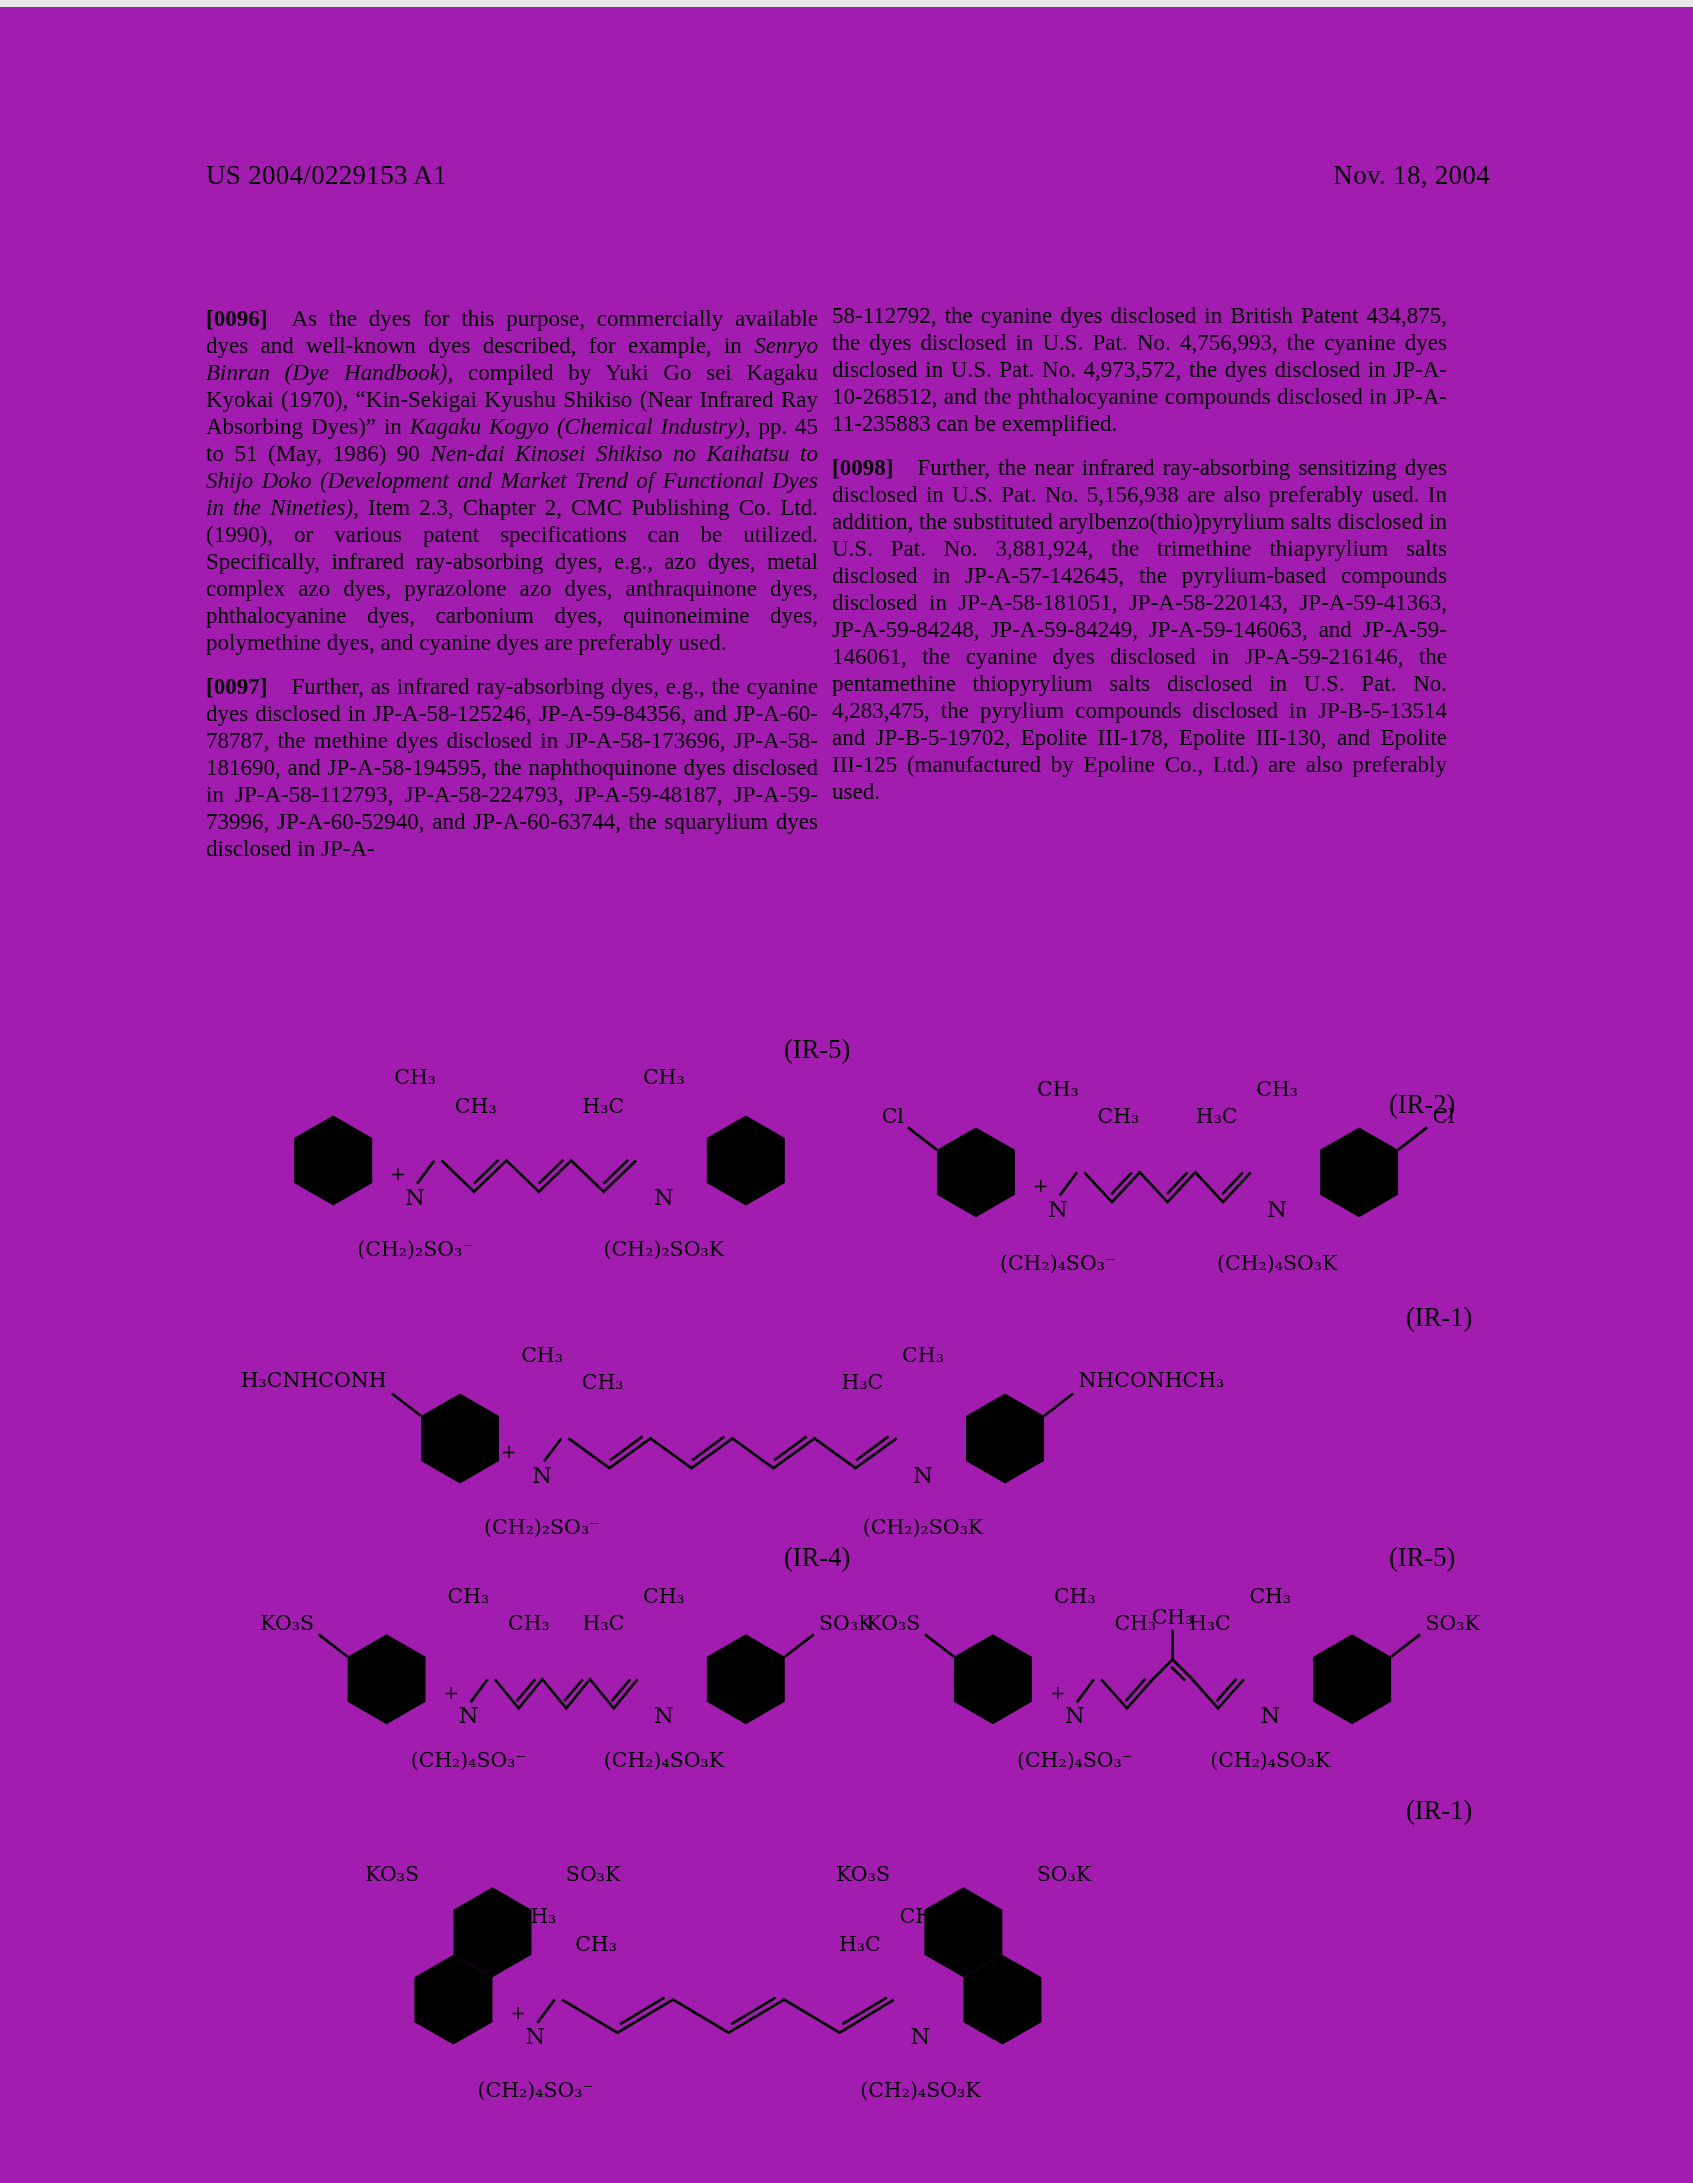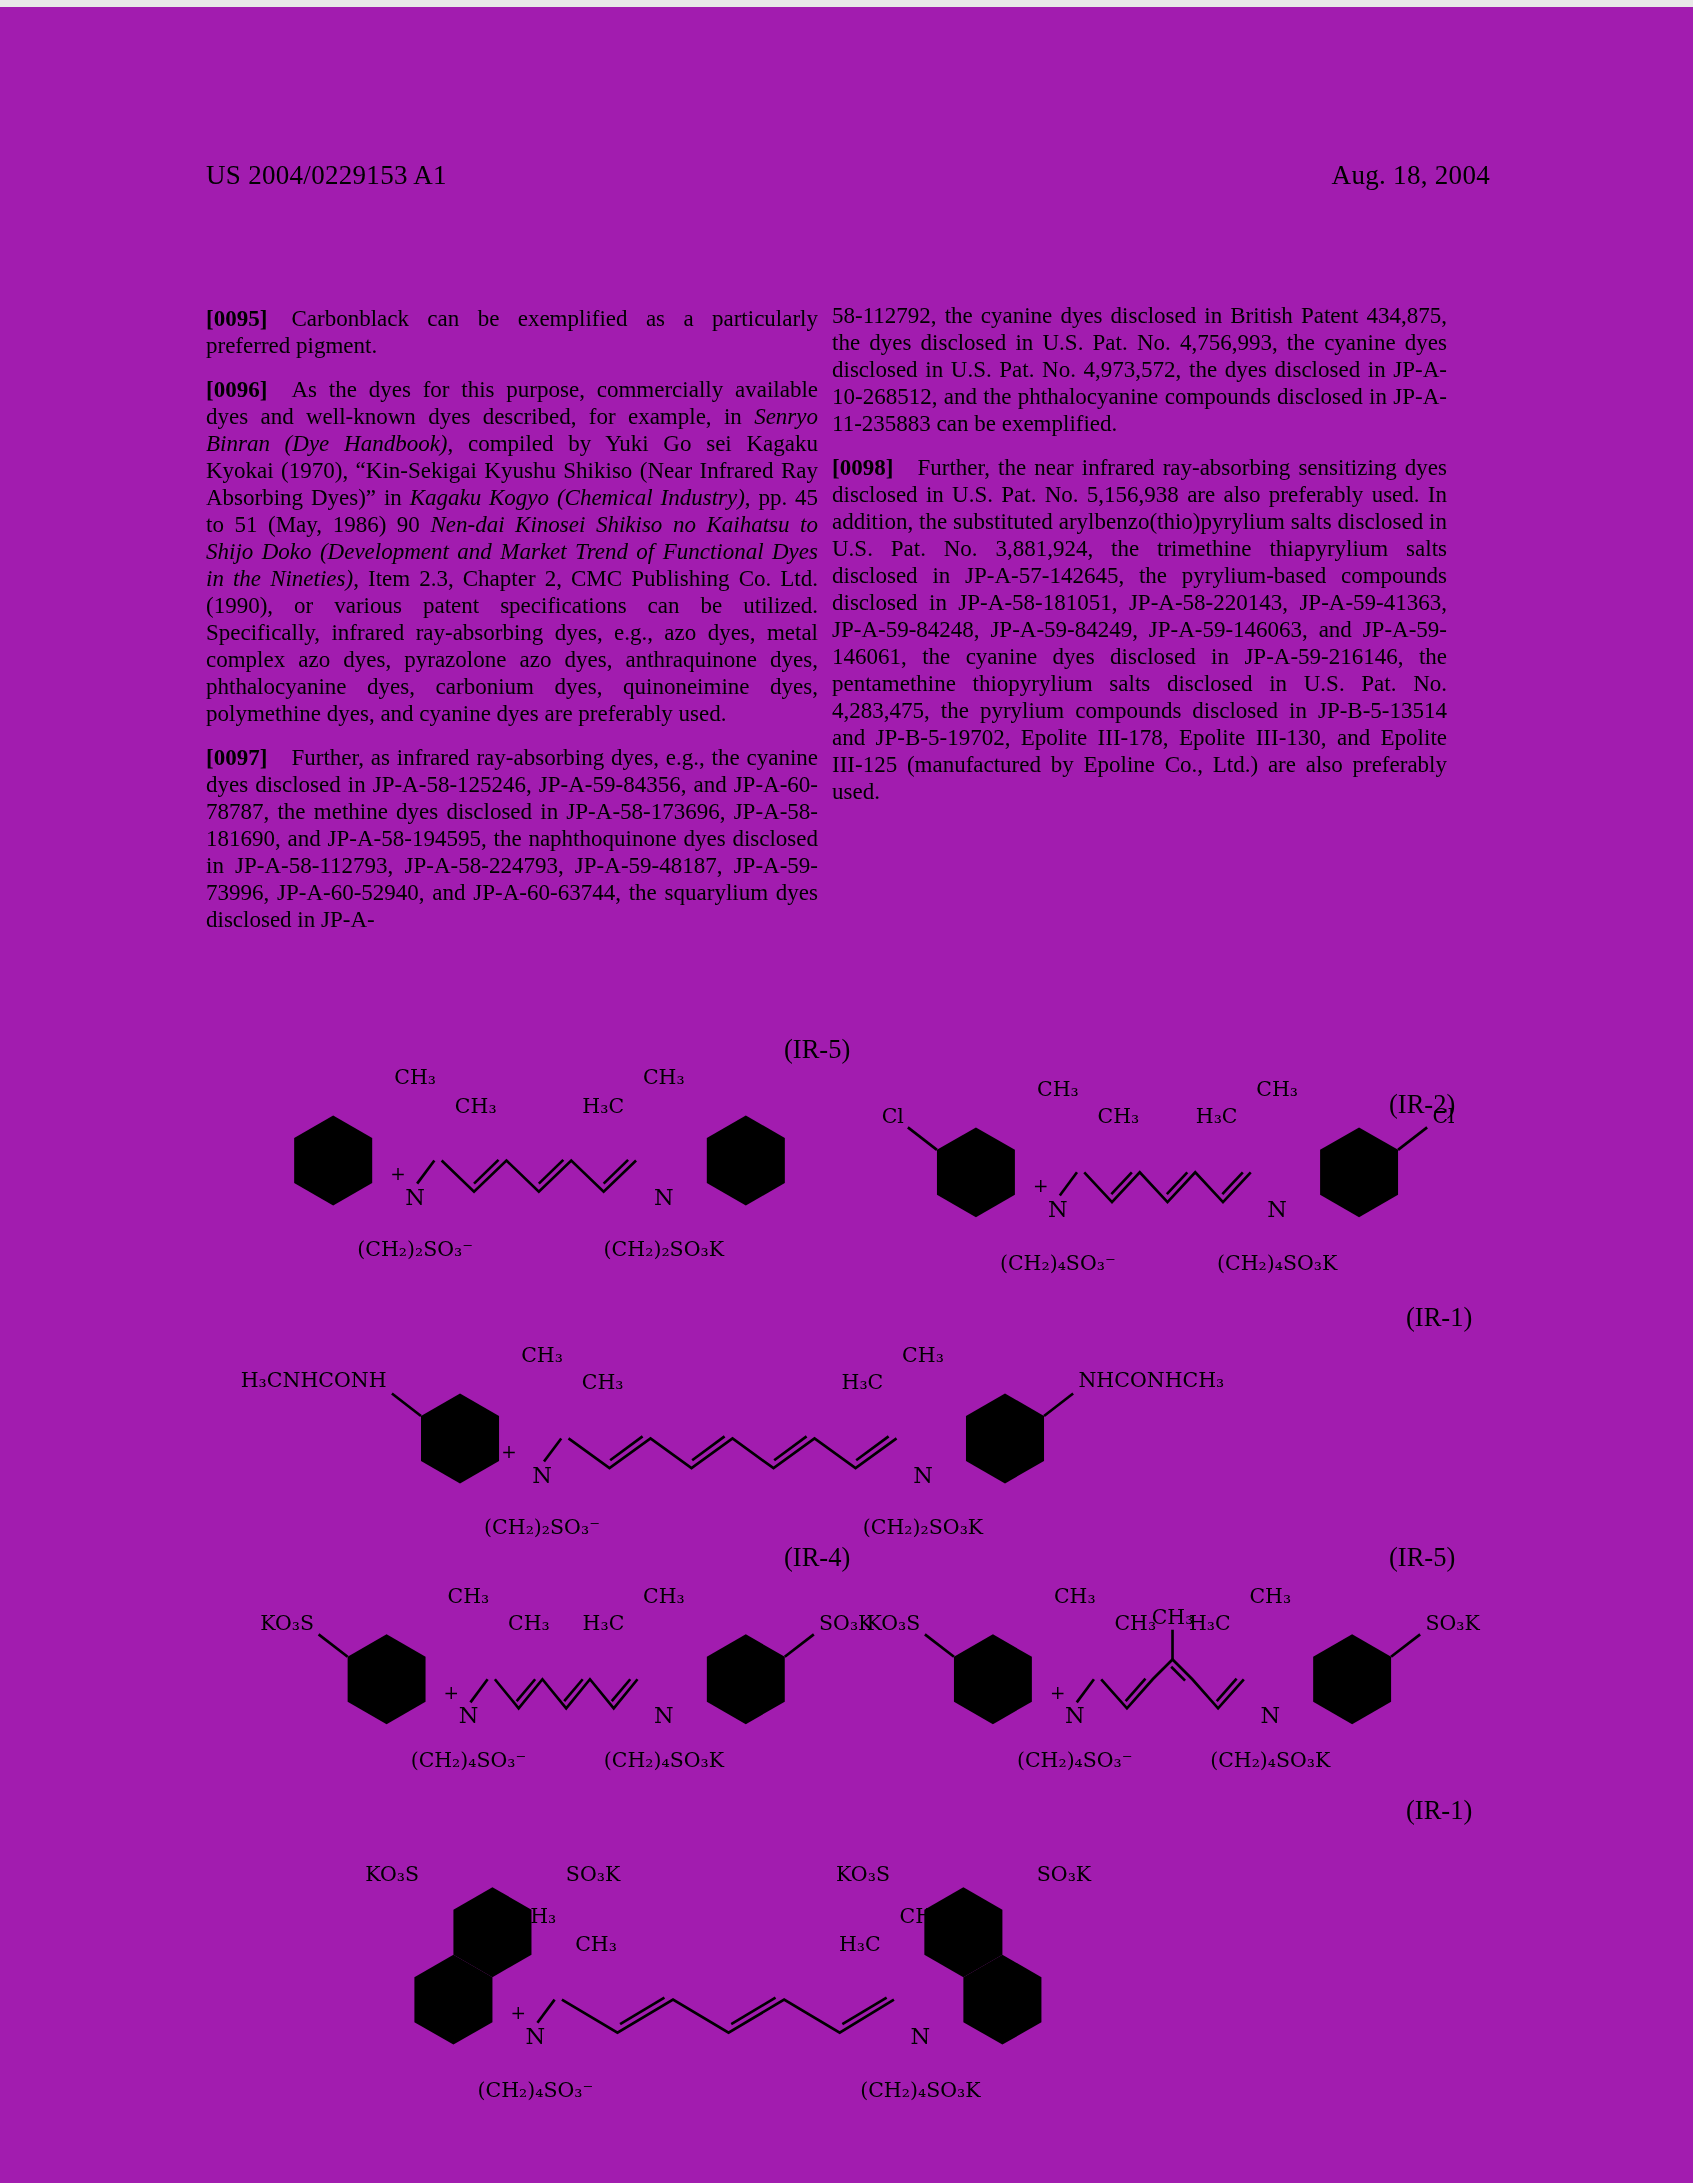--- a/index.html
+++ b/index.html
@@ -49,24 +49,23 @@
       <use href="#benzo" transform="translate(59,-102)"></use>
       <line x1="0" y1="-136" x2="-44" y2="-172"></line>
       <line x1="118" y1="-136" x2="162" y2="-172"></line>
     </g>
   </defs>
 </svg>
 
 <div id="page">
 
   <div class="hdr" id="hdr-left">US 2004/0229153 A1</div>
-  <div class="hdr" id="hdr-right">Aug. 18, 2004</div>
+  <div class="hdr" id="hdr-right">Nov. 18, 2004</div>
 
   <div class="col" id="col-left">
-    <p class="para"><span class="pnum">[0095]</span><span><span>Carbonblack can be exemplified as a particularly preferred pigment.</span></span></p>
     <p class="para"><span class="pnum">[0096]</span><span><span>As the dyes for this purpose, commercially available dyes and well-known dyes described, for example, in </span><i>Senryo Binran (Dye Handbook)</i><span>, compiled by Yuki Go sei Kagaku Kyokai (1970), “Kin-Sekigai Kyushu Shikiso (Near Infrared Ray Absorbing Dyes)” in </span><i>Kagaku Kogyo (Chemical Industry)</i><span>, pp. 45 to 51 (May, 1986) 90 </span><i>Nen-dai Kinosei Shikiso no Kaihatsu to Shijo Doko (Development and Market Trend of Functional Dyes in the Nineties)</i><span>, Item 2.3, Chapter 2, CMC Publishing Co. Ltd. (1990), or various patent specifications can be utilized. Specifically, infrared ray-absorbing dyes, e.g., azo dyes, metal complex azo dyes, pyrazolone azo dyes, anthraquinone dyes, phthalocyanine dyes, carbonium dyes, quinoneimine dyes, polymethine dyes, and cyanine dyes are preferably used.</span></span></p>
     <p class="para"><span class="pnum">[0097]</span><span><span>Further, as infrared ray-absorbing dyes, e.g., the cyanine dyes disclosed in JP-A-58-125246, JP-A-59-84356, and JP-A-60-78787, the methine dyes disclosed in JP-A-58-173696, JP-A-58-181690, and JP-A-58-194595, the naphthoquinone dyes disclosed in JP-A-58-112793, JP-A-58-224793, JP-A-59-48187, JP-A-59-73996, JP-A-60-52940, and JP-A-60-63744, the squarylium dyes disclosed in JP-A-</span></span></p>
   </div>
 
   <div class="col" id="col-right">
     <p class="para"><span><span>58-112792, the cyanine dyes disclosed in British Patent 434,875, the dyes disclosed in U.S. Pat. No. 4,756,993, the cyanine dyes disclosed in U.S. Pat. No. 4,973,572, the dyes disclosed in JP-A-10-268512, and the phthalocyanine compounds disclosed in JP-A-11-235883 can be exemplified.</span></span></p>
     <p class="para"><span class="pnum">[0098]</span><span><span>Further, the near infrared ray-absorbing sensitizing dyes disclosed in U.S. Pat. No. 5,156,938 are also preferably used. In addition, the substituted arylbenzo(thio)pyrylium salts disclosed in U.S. Pat. No. 3,881,924, the trimethine thiapyrylium salts disclosed in JP-A-57-142645, the pyrylium-based compounds disclosed in JP-A-58-181051, JP-A-58-220143, JP-A-59-41363, JP-A-59-84248, JP-A-59-84249, JP-A-59-146063, and JP-A-59-146061, the cyanine dyes disclosed in JP-A-59-216146, the pentamethine thiopyrylium salts disclosed in U.S. Pat. No. 4,283,475, the pyrylium compounds disclosed in JP-B-5-13514 and JP-B-5-19702, Epolite III-178, Epolite III-130, and Epolite III-125 (manufactured by Epoline Co., Ltd.) are also preferably used.</span></span></p>
   </div>
 
   <div class="flabel" style="left:784px;top:1027px">(IR-5)</div>

